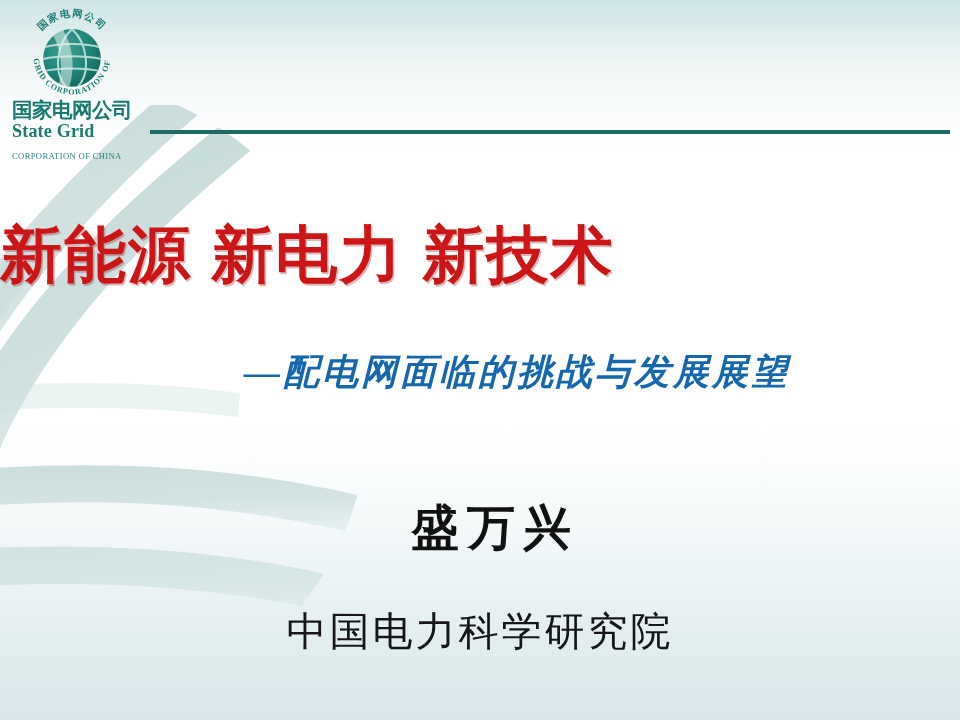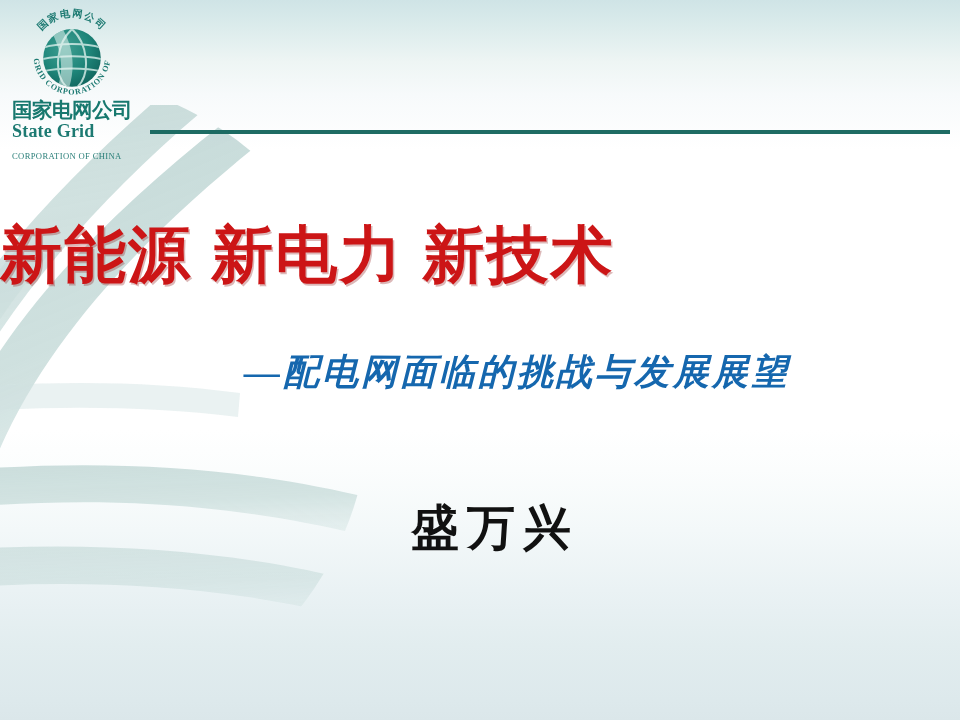--- a/index.html
+++ b/index.html
@@ -270,14 +270,15 @@
       <div class="logo-en">State Grid</div>
       <div class="logo-sub">CORPORATION OF CHINA</div>
     </div>
   </div>
 
   <div class="divider"></div>
 
   <div class="main-title">新能源  新电力  新技术</div>
   <div class="subtitle">—配电网面临的挑战与发展展望</div>
   <div class="author">盛万兴</div>
+  <div class="institution">中国电力科学研究院</div>
 
 </div>
 
 </body></html>

